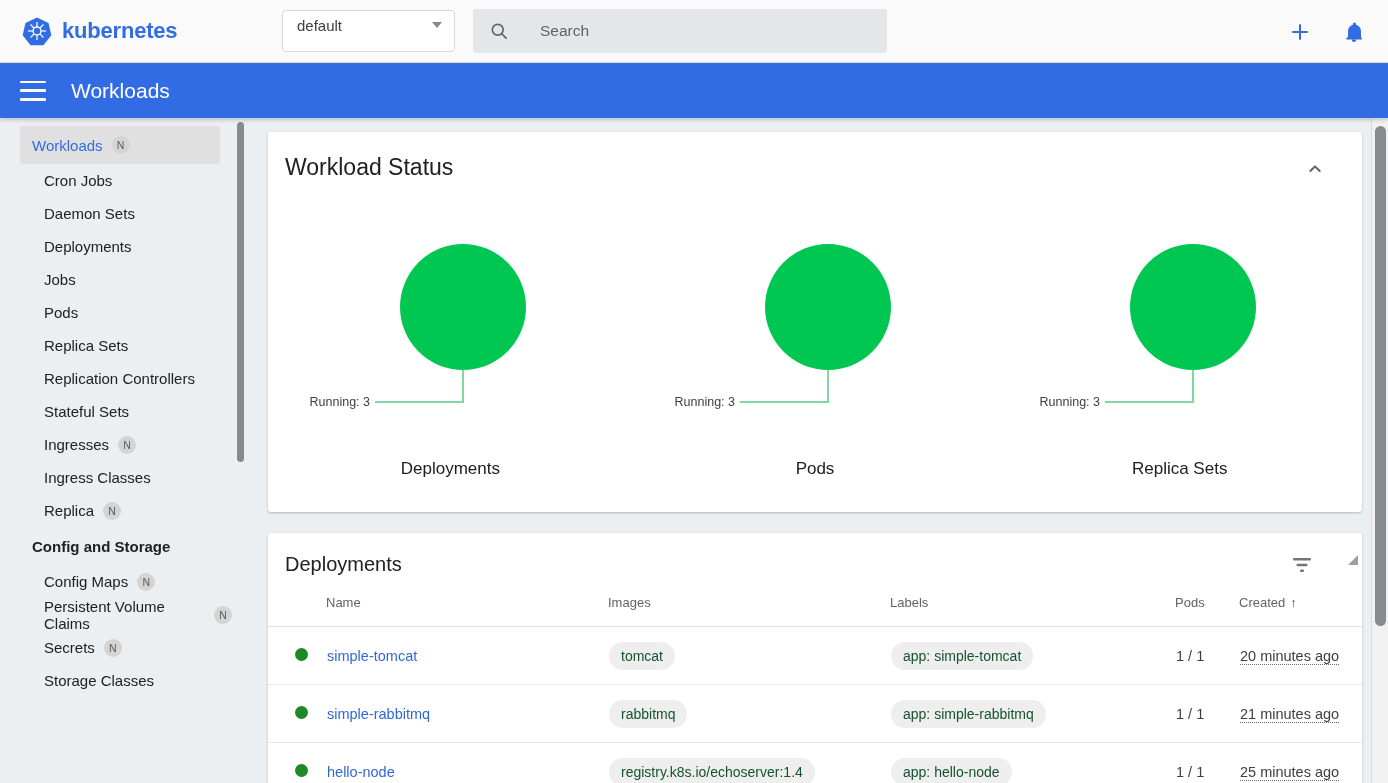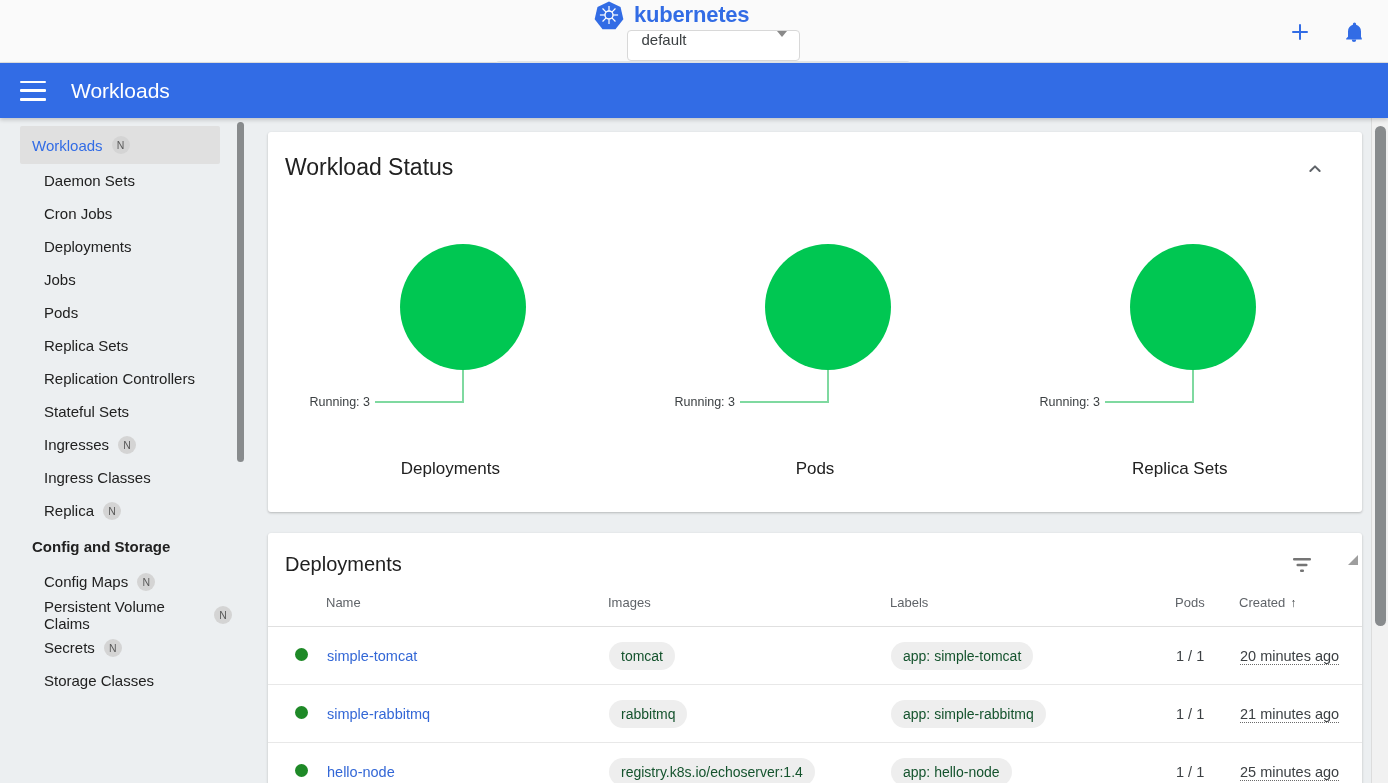--- a/index.html
+++ b/index.html
@@ -13,38 +13,38 @@
     color: #212121;
     -webkit-font-smoothing: antialiased;
   }
 
   
   .topbar {
     position: absolute; top: 0; left: 0;
     width: 1388px; height: 63px;
     background: #fafafa;
     border-bottom: 1px solid #e0e0e0;
-    display: flex; align-items: center; flex-direction: column;
+    display: flex; align-items: center;
   }
   .brand {
     display: flex; align-items: center; gap: 10px;
     margin-left: 22px; width: 222px;
   }
   .brand-logo { width: 30px; height: 30px; display: block; }
   .brand-text {
     font-size: 22px; font-weight: bold;
     color: #326ce5; letter-spacing: -0.2px;
   }
 
   .ns-select {
     margin-left: 38px;
     width: 173px; height: 42px;
     border: 1px solid #d8d8d8; border-radius: 4px;
     background: #fff;
-    display: flex; align-items: flex-start;
+    display: flex; align-items: center;
     padding: 0 12px 12px 14px;
     cursor: pointer;
   }
   .ns-value { font-size: 15px; color: #3c4043; flex: 1; }
   .caret {
     width: 0; height: 0;
     border-left: 5px solid transparent;
     border-right: 5px solid transparent;
     border-top: 6px solid #8a8a8a;
   }
@@ -317,24 +317,24 @@
   <div class="appbar-title">Workloads</div>
 </div>
 
 <nav class="sidebar">
 
   <div class="nav-item active">
     <span>Workloads</span>
     <span class="nbadge">N</span>
   </div>
   <div class="nav-item">
+    <span>Cron Jobs</span>
+  </div>
+  <div class="nav-item">
     <span>Daemon Sets</span>
-  </div>
-  <div class="nav-item">
-    <span>Cron Jobs</span>
   </div>
   <div class="nav-item">
     <span>Deployments</span>
   </div>
   <div class="nav-item">
     <span>Jobs</span>
   </div>
   <div class="nav-item">
     <span>Pods</span>
   </div>

